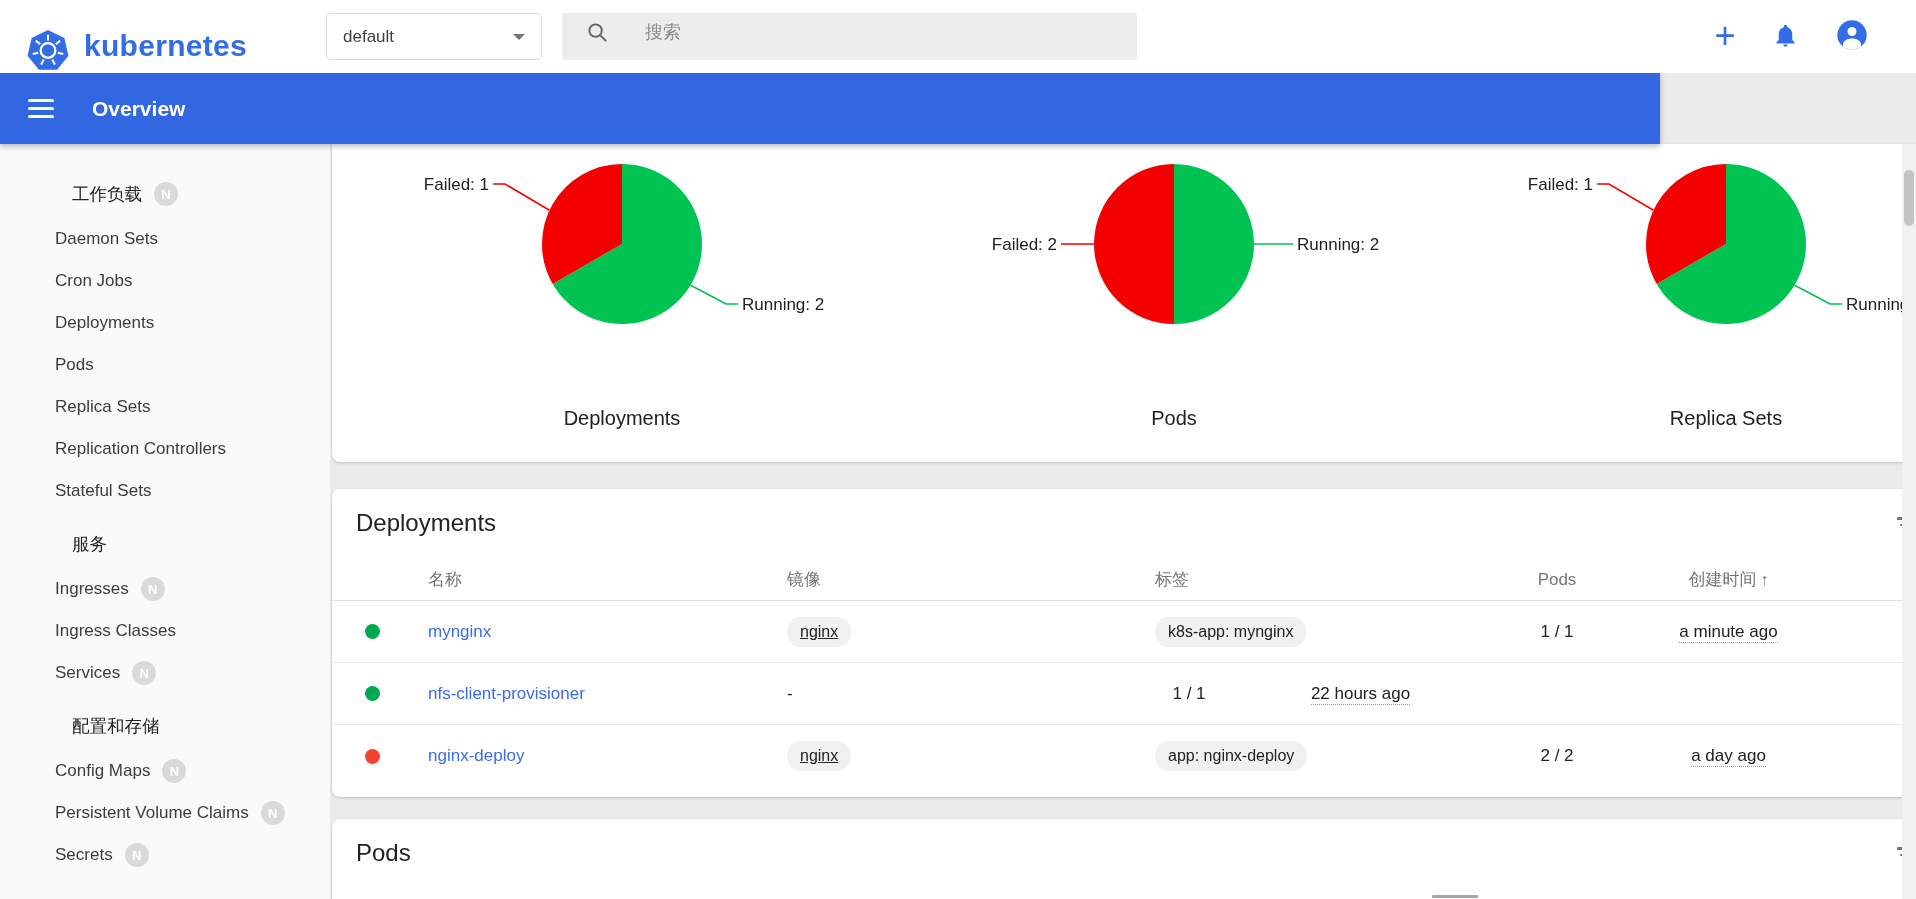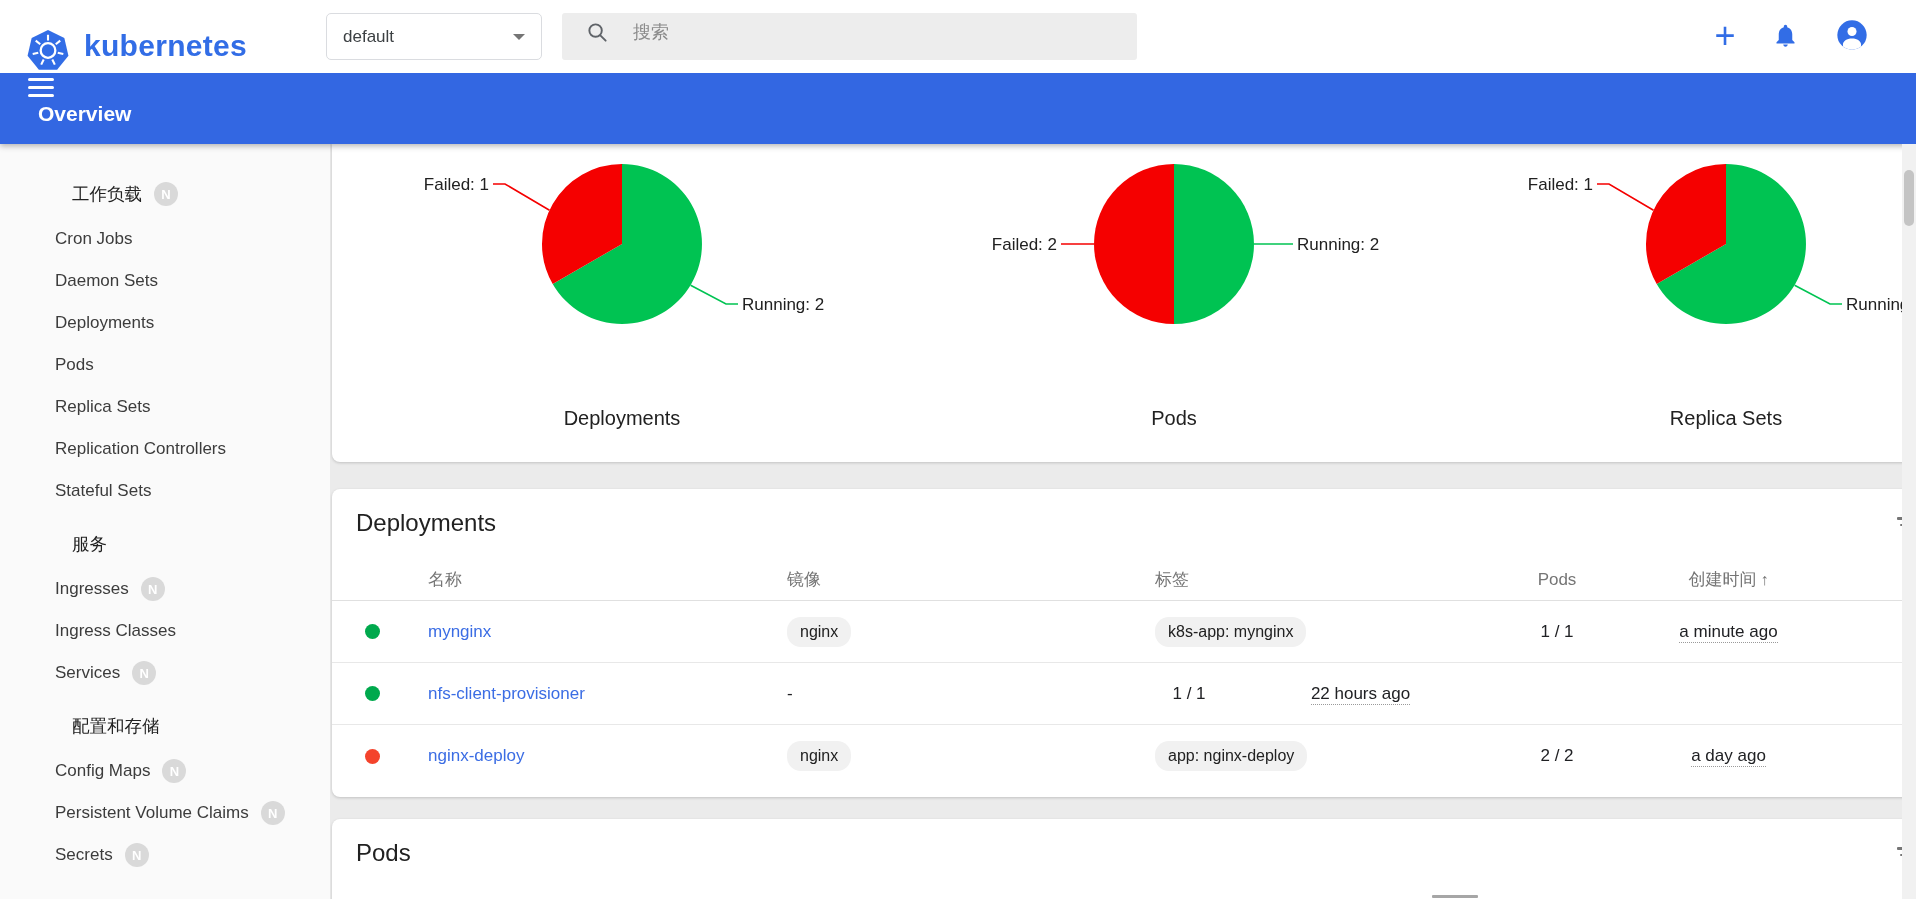--- a/index.html
+++ b/index.html
@@ -13,31 +13,31 @@
   
   .topbar { position:absolute; left:0; top:0; width:1916px; height:73px; background:#fff; z-index:7; }
   .brand { position:absolute; left:26px; top:13px; display:flex; align-items:flex-start; gap:14px;margin-top:16px; }
   .brand-name { font-size:30px; font-weight:bold; color:#326de6; letter-spacing:.3px; }
   .ns-select { position:absolute; left:326px; top:13px; width:216px; height:47px;
     border:1px solid #dadce0; border-radius:5px; background:#fff; display:flex; align-items:center;
     padding:0 16px; font-size:17px; color:#3c4043; cursor:pointer; }
   .caret-down { margin-left:auto; width:0; height:0; border-left:6px solid transparent;
     border-right:6px solid transparent; border-top:6px solid #757575; }
   .search-box { position:absolute; left:562px; top:13px; width:575px; height:47px; background:#ededed;
-    border-radius:3px; display:flex; align-items:center; padding:0 10px 8px 24px; gap:24px; }
+    border-radius:3px; display:flex; align-items:center; padding:0 10px 8px 24px; gap:36px; }
   .search-box input { flex:1; border:none; outline:none; background:transparent; font-size:18px;
     color:#202124; font-family:inherit; }
   .search-box input::placeholder { color:#8a8a8a; }
   .icon-plus { position:absolute; left:1704px; top:16px; width:42px; height:42px; color:#326de6;
     font-size:36px; font-weight:300; text-align:center; line-height:40px; cursor:pointer; }
   .icon-btn { position:absolute; cursor:pointer; }
 
   
-  .appbar { position:absolute; left:0; top:73px; width:1916px; height:71px; background:#3367e2;
-    box-shadow:0 2px 6px rgba(0,0,0,.30); z-index:6; display:flex; align-items:flex-start;flex-direction:column; }
+  .appbar { position:absolute; left:0; top:73px; width:1660px; height:71px; background:#3367e2;
+    box-shadow:0 2px 6px rgba(0,0,0,.30); z-index:6; display:flex; align-items:center; }
   .hamburger { margin-left:28px; width:26px; cursor:pointer; }
   .hamburger i { display:block; height:3px; background:#fff; border-radius:2px; margin:5px 0; }
   .appbar-title { color:#fff; font-size:21px; font-weight:bold; margin-left:38px; }
 
   
   .sidebar { position:absolute; left:0; top:144px; width:330px; bottom:0; background:#fafafa;
     padding-top:26px; z-index:2; overflow:hidden; }
   .side-section-header { height:48px; margin-top:8px; display:flex; align-items:center; gap:12px;
     padding-left:40px; font-size:17.5px; color:#212121;margin-left:32px; }
   .side-section-header:first-child { margin-top:0; }
@@ -74,21 +74,21 @@
   .c-name { width:375px; padding-left:16px; }
   .c-img { width:368px; }
   .c-label { width:352px; }
   .c-pods { width:100px; text-align:center; }
   .c-created { width:200px; padding-left:43px;text-align:center; }
   .c-menu { margin-left:auto; }
   .dot { width:15px; height:15px; border-radius:50%; margin-left:9px; }
   .res-link { color:#3b6de4; text-decoration:none; cursor:pointer;text-align:right; }
   .chip { display:inline-block; background:#f1f1f1; border-radius:14px; padding:5px 13px;
     color:#212121; font-size:16px; line-height:20px; }
-  .c-img .chip { max-width:352px; word-break:break-all; }
+  .c-img .chip { max-width:352px; word-break:break-all;text-decoration:underline; }
   .timestamp { border-bottom:1px dotted #9a9a9a; padding-bottom:1px; }
   .sort-arrow { color:#757575; margin-left:4px; font-size:16px; }
   .kebab { display:flex; flex-direction:column; align-items:center; gap:3.5px; width:24px;
     cursor:pointer; padding:2px 0; }
   .kebab i { width:4.5px; height:4.5px; border-radius:50%; background:#757575; }
 
   .card-pods { top:819px; height:120px; }
   .sliver { position:absolute; left:1100px; top:76px; width:46px; height:3px; background:#777;
     opacity:.65; border-radius:1px; }
 
@@ -161,24 +161,24 @@
   </div>
   <div class="appbar-title">Overview</div>
 </div>
 
 <div class="sidebar" id="sidebar">
     <div class="side-section-header">
       <span>工作负载</span>
       <span class="n-badge">N</span>
     </div>
     <div class="side-item">
+      <span>Daemon Sets</span>
+    </div>
+    <div class="side-item">
       <span>Cron Jobs</span>
-    </div>
-    <div class="side-item">
-      <span>Daemon Sets</span>
     </div>
     <div class="side-item">
       <span>Deployments</span>
     </div>
     <div class="side-item">
       <span>Pods</span>
     </div>
     <div class="side-item">
       <span>Replica Sets</span>
     </div>

